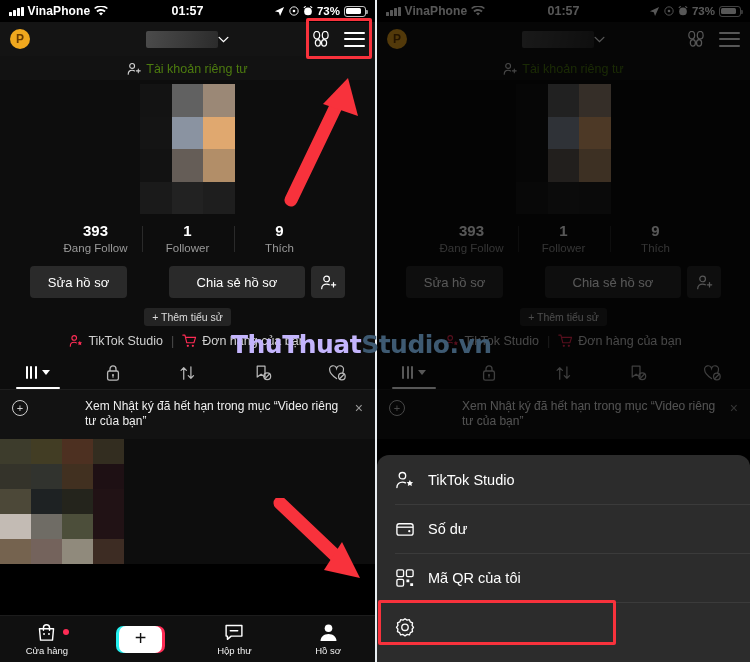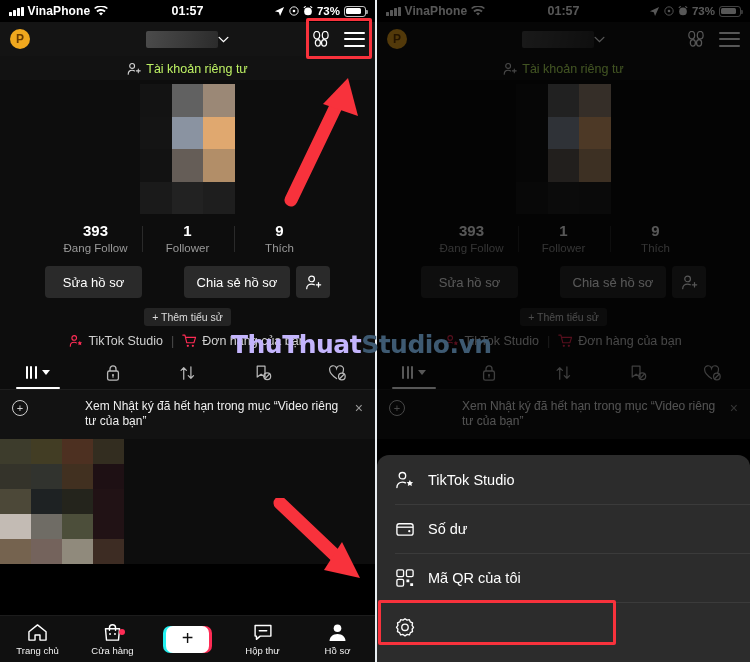--- a/index.html
+++ b/index.html
@@ -40,37 +40,37 @@
      background:linear-gradient(100deg,#4b4b4b 0%,#3a3a3a 55%,#2b2b2b 100%); }
   .chev{ color:#fff; font-size:11px; margin-left:-2px; }
   .hd-right{ margin-left:auto; display:flex; align-items:center; gap:14px; }
   .icn{ color:#fff; display:flex; align-items:center; justify-content:center; }
   .hamb{ width:21px; height:15px; display:flex; flex-direction:column; justify-content:space-between; }
   .hamb b{ display:block; height:2px; background:#fff; border-radius:1px; }
 
   
   .pagebody{ background:#0d0d0d; }
   .privacy{ display:flex; align-items:flex-end; justify-content:center; gap:5px;
-     color:#bef264; font-size:12.5px; padding:6px 0 4px; background:#121212;}
+     color:#4d7c0f; font-size:12.5px; padding:6px 0 4px; background:#121212;}
   .avatar-wrap{ display:flex; justify-content:center; padding:4px 0 6px; }
   .avatar{ width:95px; height:130px; display:grid;
      grid-template-columns:repeat(3,1fr); grid-template-rows:repeat(4,1fr);
      filter:blur(.2px); }
   .avatar span{ display:block; }
 
   .stats{ display:flex; justify-content:center; align-items:flex-start; padding:2px 0 10px; }
   .stat{ width:92px; text-align:center; position:relative; }
   .stat + .stat::before{ content:""; position:absolute; left:0; top:4px; height:26px; width:1px; background:#2a2a2a; }
   .stat .num{ color:#fff; font-size:15px; font-weight:700; line-height:18px; }
   .stat .lab{ color:#9a9a9a; font-size:11.5px; line-height:16px; }
 
   .actions{ display:flex; justify-content:center; gap:6px; padding:0 14px; }
   .btn{ height:32px; background:#2a2a2a; border-radius:4px; color:#fff;
      font-size:13px; display:flex; align-items:center; justify-content:center; }
-  .btn.a{ width:97px; } .btn.b{ width:106px;margin-left:36px; } .btn.c{ width:34px; }
+  .btn.a{ width:97px; } .btn.b{ width:136px;margin-left:36px; } .btn.c{ width:34px; }
 
   .bio{ display:flex; justify-content:center; padding:10px 0 6px; }
   .bio span{ background:#242424; color:#ddd; font-size:10.5px; border-radius:3px; padding:3px 8px; }
 
   .studio-row{ display:flex; justify-content:center; align-items:center; gap:8px;
      color:#d0d0d0; font-size:12.5px; padding:2px 0 8px; }
   .studio-row .sep{ color:#4a4a4a; }
   .sr-item{ display:flex; align-items:center; gap:5px; }
 
   .tabs{ display:flex; align-items:center; height:34px; border-bottom:1px solid #1e1e1e; position:relative; }
@@ -361,28 +361,20 @@
               <span style="background:#3d2c23"></span>
           </div>
           <div class="thumb" style="background:#0d0d0d"></div>
           <div class="thumb" style="background:#0d0d0d"></div>
         </div>
       </div>
     </div>
 
     <div class="bottomnav">
       <div class="nav">
-        <span>
-          <svg width="21" height="19" viewBox="0 0 22 20">
-              <path d="M2 9.2L11 2l9 7.2V18H13.6v-5.4H8.4V18H2z" fill="none" stroke="#fff" stroke-width="1.5" stroke-linejoin="round"></path>
-            </svg>
-        </span>
-        <span class="lab">Trang chủ</span>
-      </div>
-      <div class="nav">
         <span class="dot"></span>
         <span>
           <svg width="19" height="19" viewBox="0 0 20 20">
               <path d="M2.6 6h14.8l-1.1 12H3.7z" fill="none" stroke="#fff" stroke-width="1.5" stroke-linejoin="round"></path>
               <path d="M6.8 7.6V5a3.2 3.2 0 016.4 0v2.6" fill="none" stroke="#fff" stroke-width="1.5" stroke-linecap="round"></path>
               <circle cx="7.4" cy="11.6" r="1" fill="#fff"></circle>
               <circle cx="12.6" cy="11.6" r="1" fill="#fff"></circle>
             </svg>
         </span>
         <span class="lab">Cửa hàng</span>

